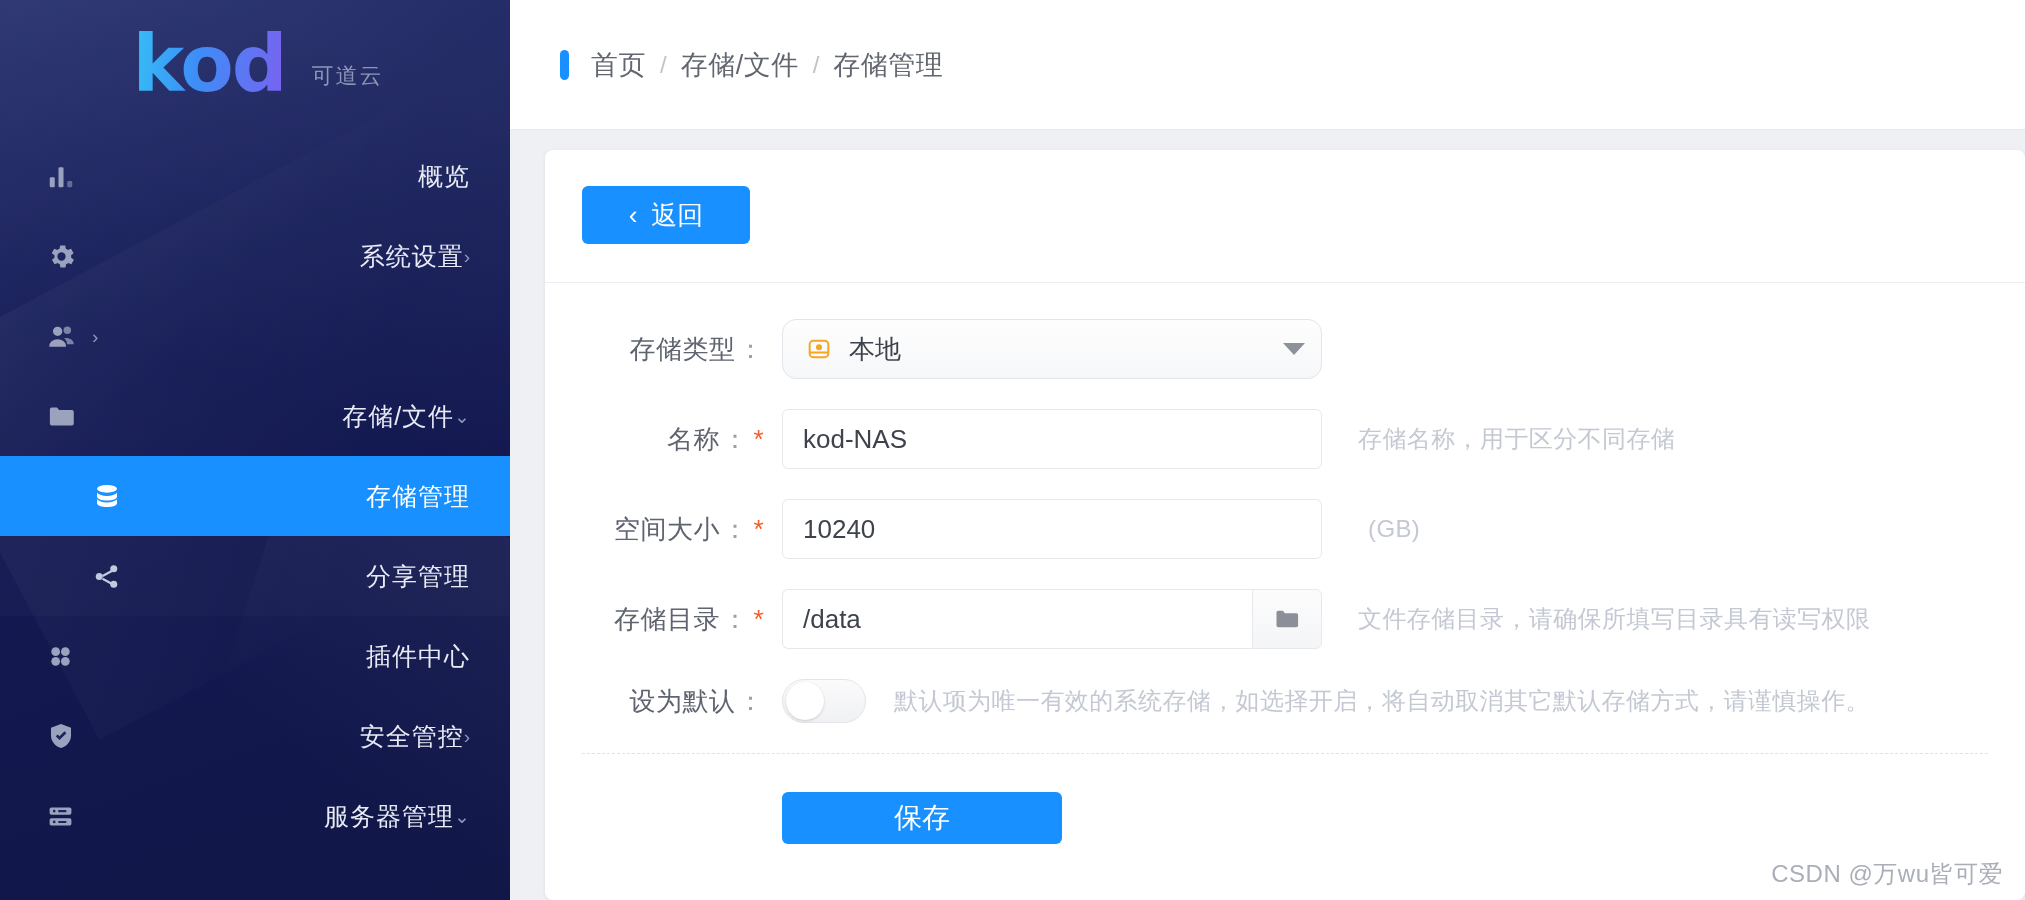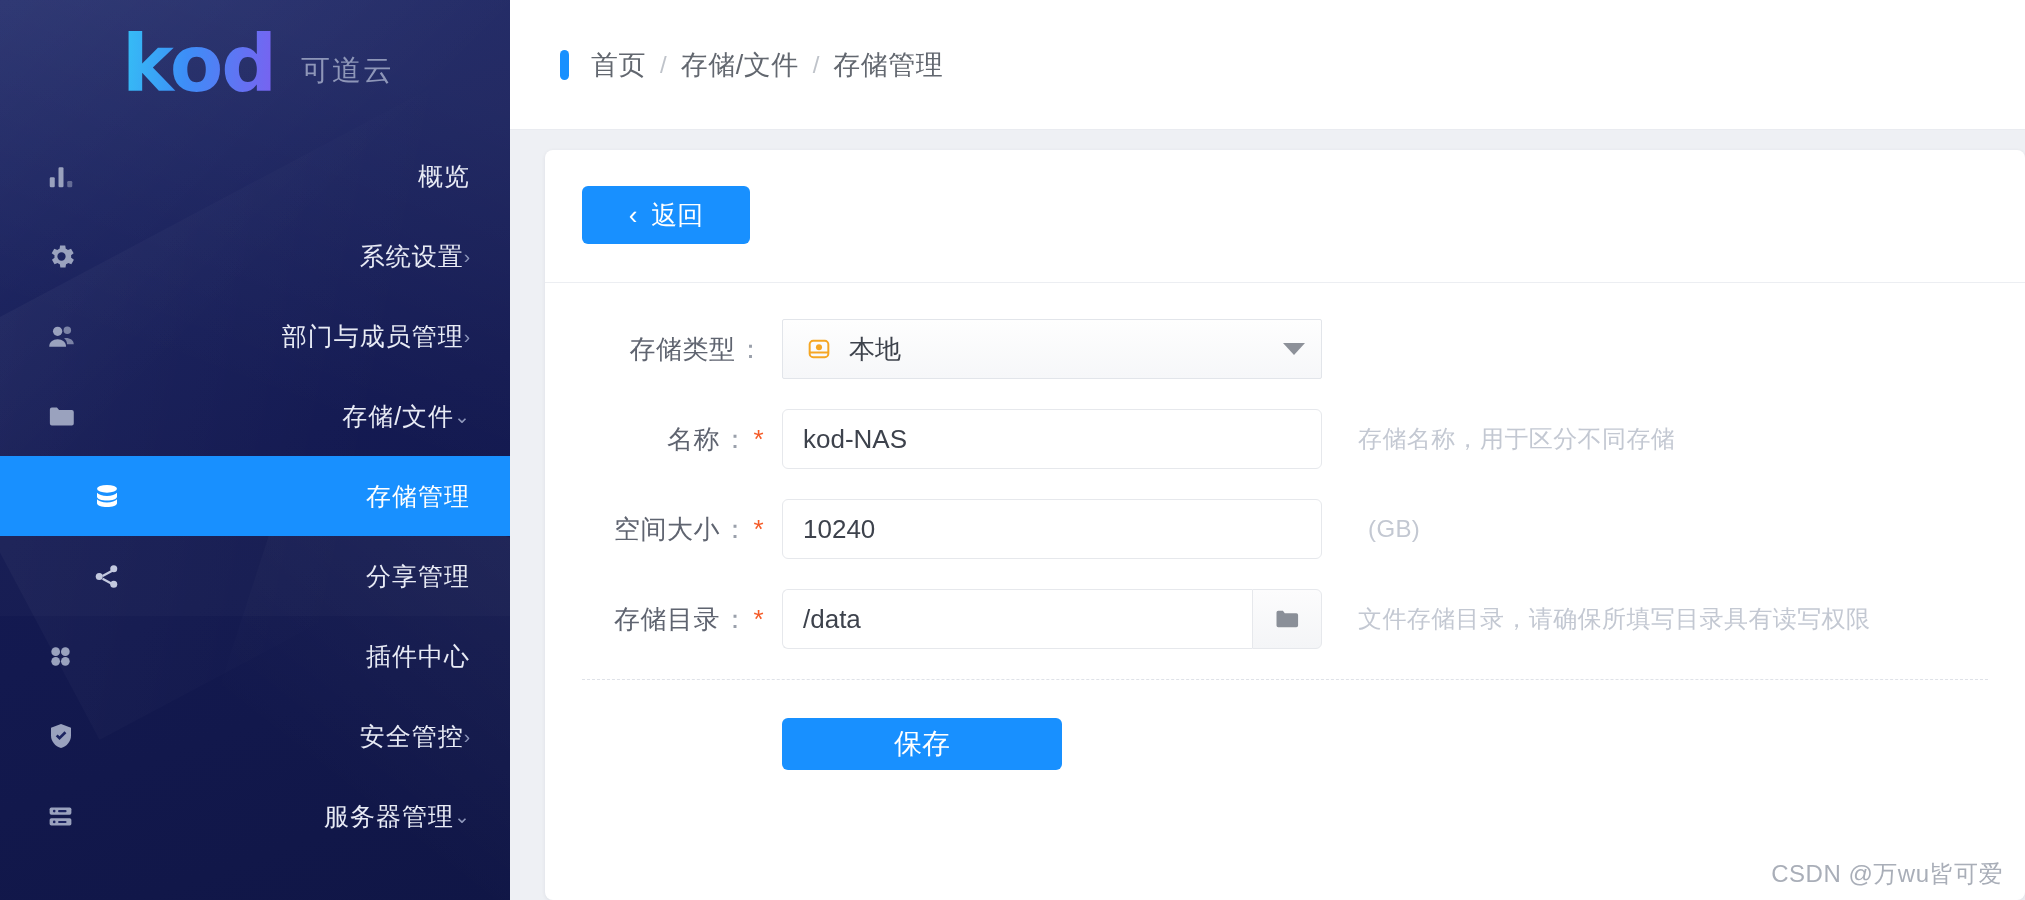--- a/index.html
+++ b/index.html
@@ -44,21 +44,21 @@
   }
   .logo-wrap { display: flex; align-items: flex-end; gap: 26px; justify-content: flex-end; }
   .logo-kod {
     font-size: 78px; font-weight: 700; letter-spacing: -2px;
     line-height: 0.92;
     background: linear-gradient(95deg, #35c0f5 0%, #3d8ef7 42%, #7a61f0 100%);
     -webkit-background-clip: text; background-clip: text;
     -webkit-text-fill-color: transparent; color: transparent;
     font-family: "DejaVu Sans", sans-serif;
   }
-  .logo-sub { font-size: 29px; color: #8e96b8; letter-spacing: 2px; padding-bottom: 10px; }
+  .logo-sub { font-size: 22px; color: #8e96b8; letter-spacing: 2px; padding-bottom: 10px; }
 
   .menu { position: relative; z-index: 3; padding-top: 6px; }
   .menu-item {
     height: 80px; display: flex; align-items: center;
     padding-left: 46px; padding-right: 40px;
     color: #e8ebf5; font-size: 25px; cursor: pointer;
     position: relative;
     text-align: right;
   }
   .menu-item .mi-icon {
@@ -109,21 +109,21 @@
   .frow { display: flex; align-items: center; margin-bottom: 30px; padding-left: 37px; }
   .flabel {
     width: 200px; flex: 0 0 200px; text-align: right;
     font-size: 26px; color: #5f6470; padding-right: 18px;
     letter-spacing: 0.5px; white-space: nowrap;
   }
   .flabel .colon { color: #9aa0ab; margin-left: 2px; }
   .flabel .req { color: #f45b28; margin-left: 5px; font-size: 26px; }
 
   .select-box {
-    width: 540px; height: 60px; border: 1px solid #e2e5ea; border-radius: 2px;
+    width: 540px; height: 60px; border: 1px solid #e2e5ea; border-radius: 14px;
     background: linear-gradient(180deg, #fefefe 0%, #f6f7f9 100%);
     display: flex; align-items: center; padding: 0 16px 0 22px;
     cursor: pointer; position: relative;
   }
   .select-box .sel-text { font-size: 26px; color: #3d424c; margin-left: 16px; flex: 1; }
   .caret { width: 0; height: 0; border-left: 11px solid transparent; border-right: 11px solid transparent; border-top: 12px solid #8d9199; }
 
   .txt-input {
     width: 540px; height: 60px; border: 1px solid #e6e8ec; border-radius: 6px;
     background: #fff; font-size: 26px; color: #3d424c; padding: 0 20px;
@@ -207,21 +207,20 @@
 
       <div class="menu-item">
         <span class="mi-icon">
           <svg width="31" height="31" viewBox="0 0 24 24" fill="currentColor">
             <circle cx="9" cy="8" r="3.6"></circle>
             <path d="M2.5 20c0-3.6 2.9-5.8 6.5-5.8s6.5 2.2 6.5 5.8z"></path>
             <circle cx="16.5" cy="7.2" r="2.9" opacity="0.75"></circle>
             <path d="M14 13.4c3.4-.7 7.5 1 7.5 4.6h-5.2c0-1.9-.9-3.5-2.3-4.6z" opacity="0.75"></path>
           </svg>
         </span>
-        <span class="mi-label">部门与成员管理</span>
         <span class="mi-arrow">›</span>
       </div>
 
       <div class="menu-item">
         <span class="mi-icon">
           <svg width="31" height="31" viewBox="0 0 24 24" fill="currentColor">
             <path d="M3 6.5A1.5 1.5 0 014.5 5h4l1.6 2H20a1.5 1.5 0 011.5 1.5v9A1.5 1.5 0 0120 19H4.5A1.5 1.5 0 013 17.5z"></path>
           </svg>
         </span>
         <span class="mi-label">存储/文件</span>
@@ -361,20 +360,29 @@
                 <span>
                   <svg width="28" height="28" viewBox="0 0 24 24" fill="currentColor">
                     <path d="M3 6.5A1.5 1.5 0 014.5 5h4l1.6 2H20a1.5 1.5 0 011.5 1.5v9A1.5 1.5 0 0120 19H4.5A1.5 1.5 0 013 17.5z"></path>
                   </svg>
                 </span>
               </div>
             </div>
             <span class="hint">文件存储目录，请确保所填写目录具有读写权限</span>
           </div>
 
+          <div class="frow">
+            <div class="flabel">
+              <span>设为默认</span><span class="colon">：</span>
+            </div>
+            <div class="switch">
+              <span class="knob"></span>
+            </div>
+            <span class="hint switch-hint">默认项为唯一有效的系统存储，如选择开启，将自动取消其它默认存储方式，请谨慎操作。</span>
+          </div>
 
           <div class="dash-divider"></div>
 
           <div class="save-row">
             <button class="save-btn">保存</button>
           </div>
 
         </div>
       </div>
 

